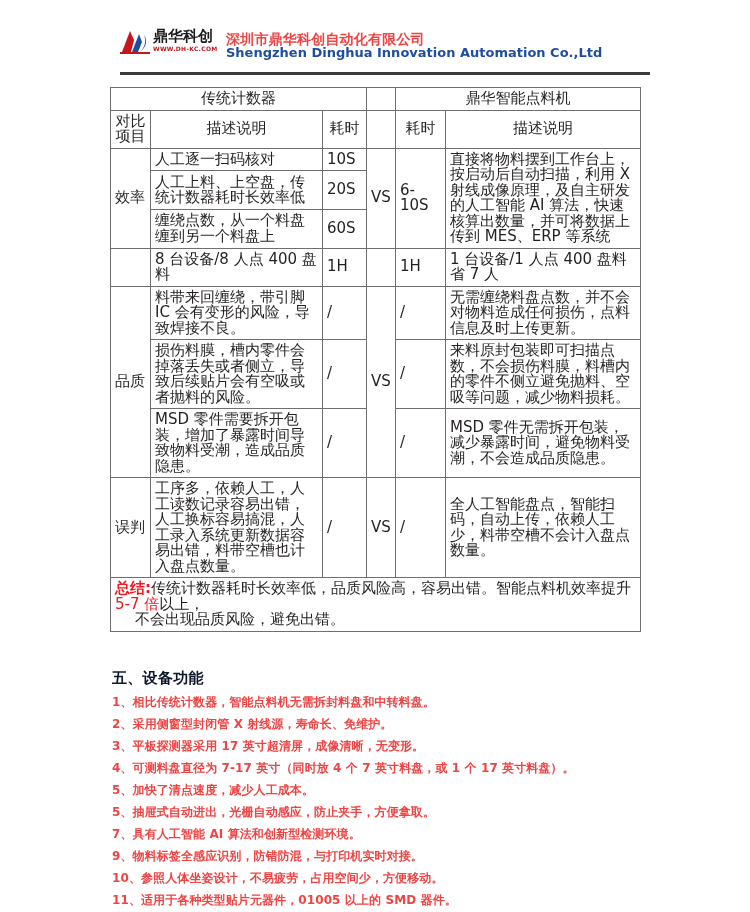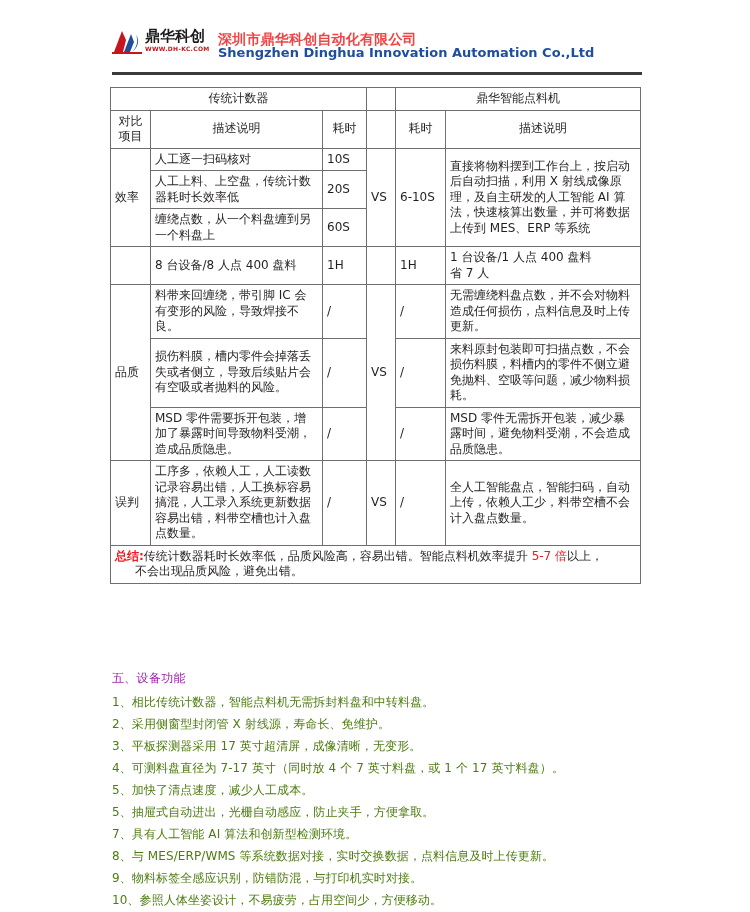--- a/index.html
+++ b/index.html
@@ -7,21 +7,21 @@
     width:750px;height:912px;
     background:#ffffff;
     font-family:"DejaVu Sans","Liberation Sans",sans-serif;
     color:#231f20;
     overflow:hidden;
   }
   .page{position:relative;width:750px;height:912px;}
 
   
   .header{
-    position:absolute;left:0;top:0;width:734px;height:78px;
+    position:absolute;left:8px;top:0;width:734px;height:78px;
   }
   .logo-block{
     position:absolute;left:112px;top:28px;
     display:flex;align-items:flex-start;
   }
   .logo-mark{
     position:relative;width:30px;height:28px;margin-right:3px;flex:none;
   }
   .logo-mark svg{display:block;}
   .logo-cn-wrap{display:flex;flex-direction:column;justify-content:flex-start;}
@@ -62,21 +62,21 @@
   .cmp-table{
     position:absolute;left:110px;top:87px;
     width:530px;
     border-collapse:collapse;
     table-layout:fixed;
     font-family:"DejaVu Sans","Liberation Sans",sans-serif;
   }
   .cmp-table td,.cmp-table th{
     border:1px solid #6f6f6f;
     padding:3px 4px;
-    font-size:12px;
+    font-size:15px;
     line-height:15.5px;
     color:#231f20;
     vertical-align:middle;
     font-weight:normal;
   }
   .c-item{width:40px;text-align:center;}
   .c-desc-l{width:172px;text-align:left;}
   .c-time-l{width:44px;text-align:center;}
   .c-vs{width:29px;text-align:center;}
   .c-time-r{width:50px;text-align:center;}
@@ -94,25 +94,25 @@
   .summary-cell .lbl{color:#ed1c24;font-weight:bold;}
   .summary-indent{display:block;padding-left:20px;}
   .two-line{display:block;}
 
   
   .features{
     position:absolute;left:112px;top:668px;width:545px;
     font-family:"DejaVu Sans","Liberation Sans",sans-serif;
   }
   .feat-title{
-    font-size:12px;font-weight:normal;color:#a21caf;
+    font-size:15px;font-weight:bold;color:#0f172a;
     line-height:20px;margin-bottom:3px;letter-spacing:0.3px;
   }
   .feat-item{
-    font-size:12px;line-height:22px;color:#4d7c0f;font-weight:normal;
+    font-size:12px;line-height:22px;color:#ef4444;font-weight:bold;
     letter-spacing:0.1px;white-space:nowrap;
   }
 </style>
 </head>
 <body>
 
 <div class="page">
 
   <div class="header">
 
@@ -236,19 +236,18 @@
 
   <div class="features">
     <div class="feat-title">五、设备功能</div>
     <div class="feat-item">1、相比传统计数器，智能点料机无需拆封料盘和中转料盘。</div>
     <div class="feat-item">2、采用侧窗型封闭管 X 射线源，寿命长、免维护。</div>
     <div class="feat-item">3、平板探测器采用 17 英寸超清屏，成像清晰，无变形。</div>
     <div class="feat-item">4、可测料盘直径为 7-17 英寸（同时放 4 个 7 英寸料盘，或 1 个 17 英寸料盘）。</div>
     <div class="feat-item">5、加快了清点速度，减少人工成本。</div>
     <div class="feat-item">5、抽屉式自动进出，光栅自动感应，防止夹手，方便拿取。</div>
     <div class="feat-item">7、具有人工智能 AI 算法和创新型检测环境。</div>
-    <div class="feat-item">8、与 MES/ERP/WMS 等系统数据对接，实时交换数据，点料信息及时上传更新。</div>
     <div class="feat-item">9、物料标签全感应识别，防错防混，与打印机实时对接。</div>
     <div class="feat-item">10、参照人体坐姿设计，不易疲劳，占用空间少，方便移动。</div>
     <div class="feat-item">11、适用于各种类型贴片元器件，01005 以上的 SMD 器件。</div>
   </div>
 
 </div>
 
 </body></html>

